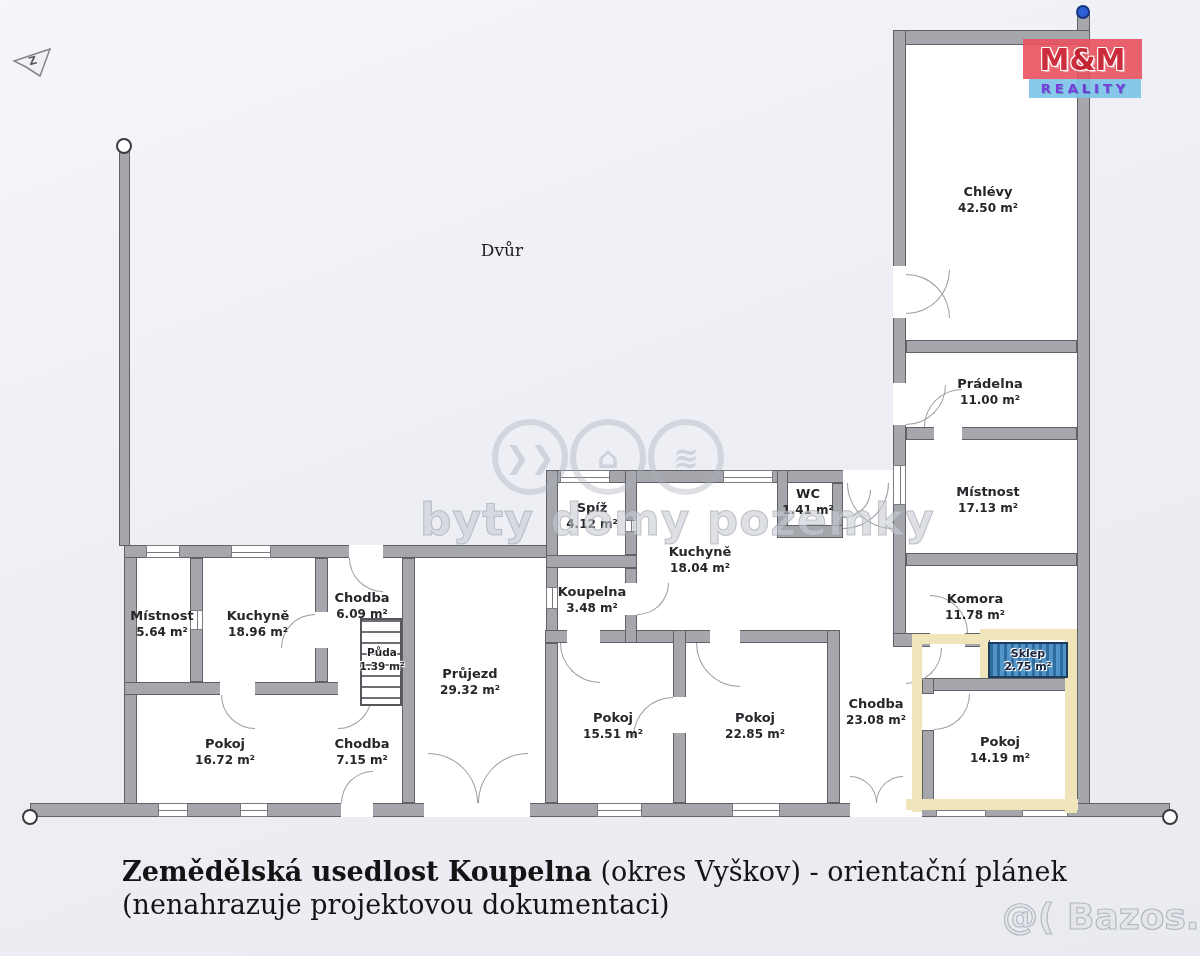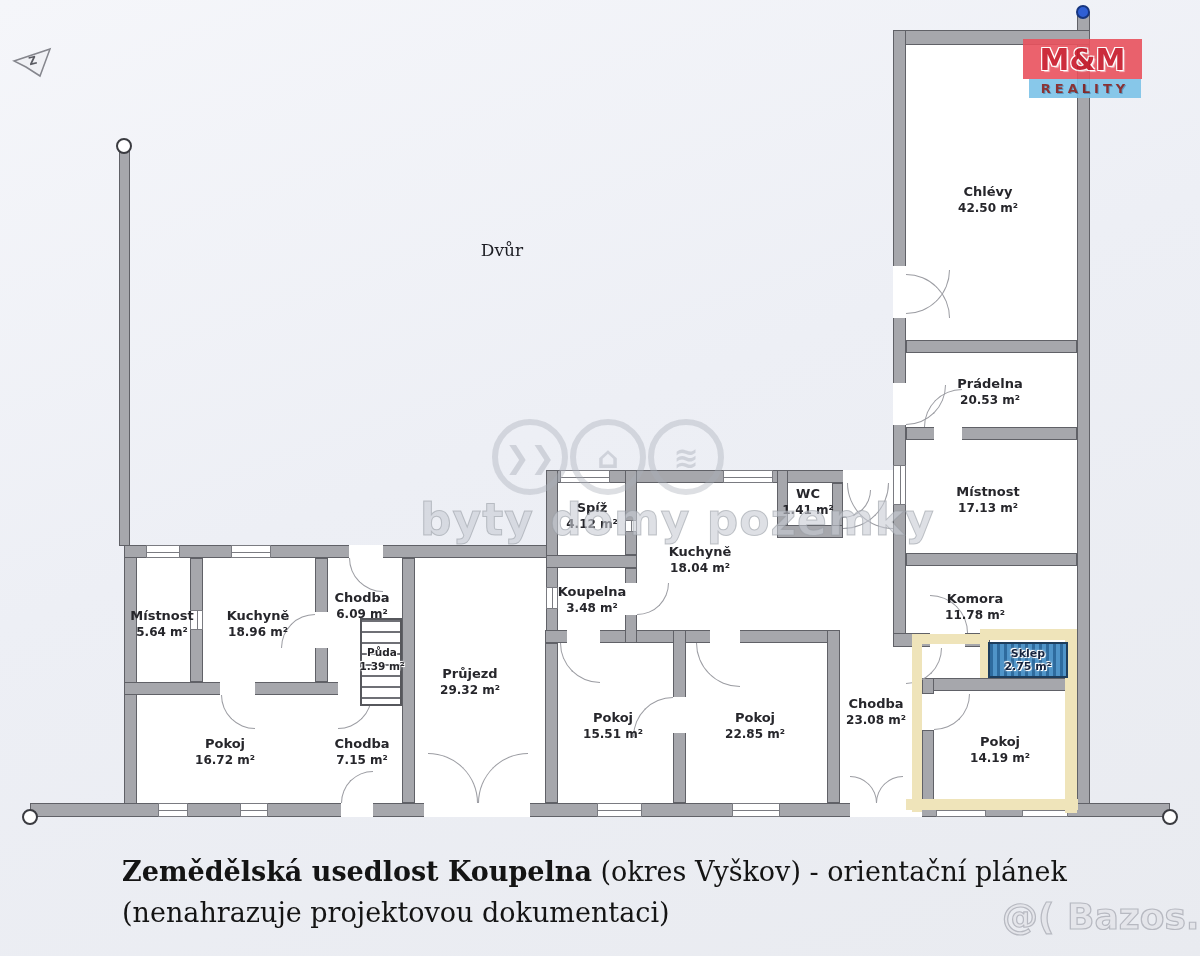--- a/index.html
+++ b/index.html
@@ -57,29 +57,29 @@
      -webkit-text-stroke:1px rgba(150,154,162,0.55); white-space:nowrap; }
   #bazos { position:absolute; left:1002px; top:896px; z-index:6;
      font-size:36px; font-weight:bold; color:#e4e5ea; -webkit-text-stroke:1.2px #b7b9c1; white-space:nowrap; }
 
   
   #mm-logo { position:absolute; left:1023px; top:39px; z-index:7; opacity:0.9; }
   #mm-red { width:119px; height:40px; background:#e9525e; display:flex; align-items:center; justify-content:center;
      font-size:30px; font-weight:bold; color:#c81728;
      text-shadow:-1px -1px 0 #fff,1px -1px 0 #fff,-1px 1px 0 #fff,1px 1px 0 #fff,2px 2px 1px rgba(255,255,255,0.6); }
   #mm-blue { width:112px; height:19px; margin-left:6px; background:#7cc3e8; display:flex; align-items:center; justify-content:center;
-     font-size:13px; font-weight:bold; color:#7f1d1d; letter-spacing:4px;
+     font-size:13px; font-weight:bold; color:#6d28d9; letter-spacing:4px;
      text-shadow:1px 1px 0 rgba(40,110,160,0.6); }
 
   #north-arrow { position:absolute; left:10px; top:45px; z-index:2; }
 
   
   #caption { position:absolute; left:122px; top:856px; z-index:5;
      font-family:"DejaVu Serif","Liberation Serif",serif; font-size:27px; color:#141414; }
-  #caption .cap-line2 { margin-top:10px; }
+  #caption .cap-line2 { margin-top:2px; }
   #caption b { font-weight:bold; }
 </style>
 </head>
 <body>
 
 <div id="stage">
 
   <div class="room" style="left:906px;top:45px;width:171px;height:295px"></div>
   <div class="room" style="left:906px;top:353px;width:171px;height:300px"></div>
   <div class="room" style="left:906px;top:647px;width:171px;height:156px"></div>
@@ -193,21 +193,21 @@
   <div class="marker" style="left:30px;top:817px"></div>
   <div class="marker" style="left:1170px;top:817px"></div>
   <div class="marker blue" style="left:1083px;top:12px"></div>
 
   <div class="rlabel" style="left:988px;top:200px">
     <div class="rname">Chlévy</div>
     <div class="rarea">42.50 m²</div>
   </div>
   <div class="rlabel" style="left:990px;top:392px">
     <div class="rname">Prádelna</div>
-    <div class="rarea">20.53 m²</div>
+    <div class="rarea">11.00 m²</div>
   </div>
   <div class="rlabel" style="left:988px;top:500px">
     <div class="rname">Místnost</div>
     <div class="rarea">17.13 m²</div>
   </div>
   <div class="rlabel" style="left:975px;top:607px">
     <div class="rname">Komora</div>
     <div class="rarea">11.78 m²</div>
   </div>
   <div class="rlabel" style="left:1000px;top:750px">

